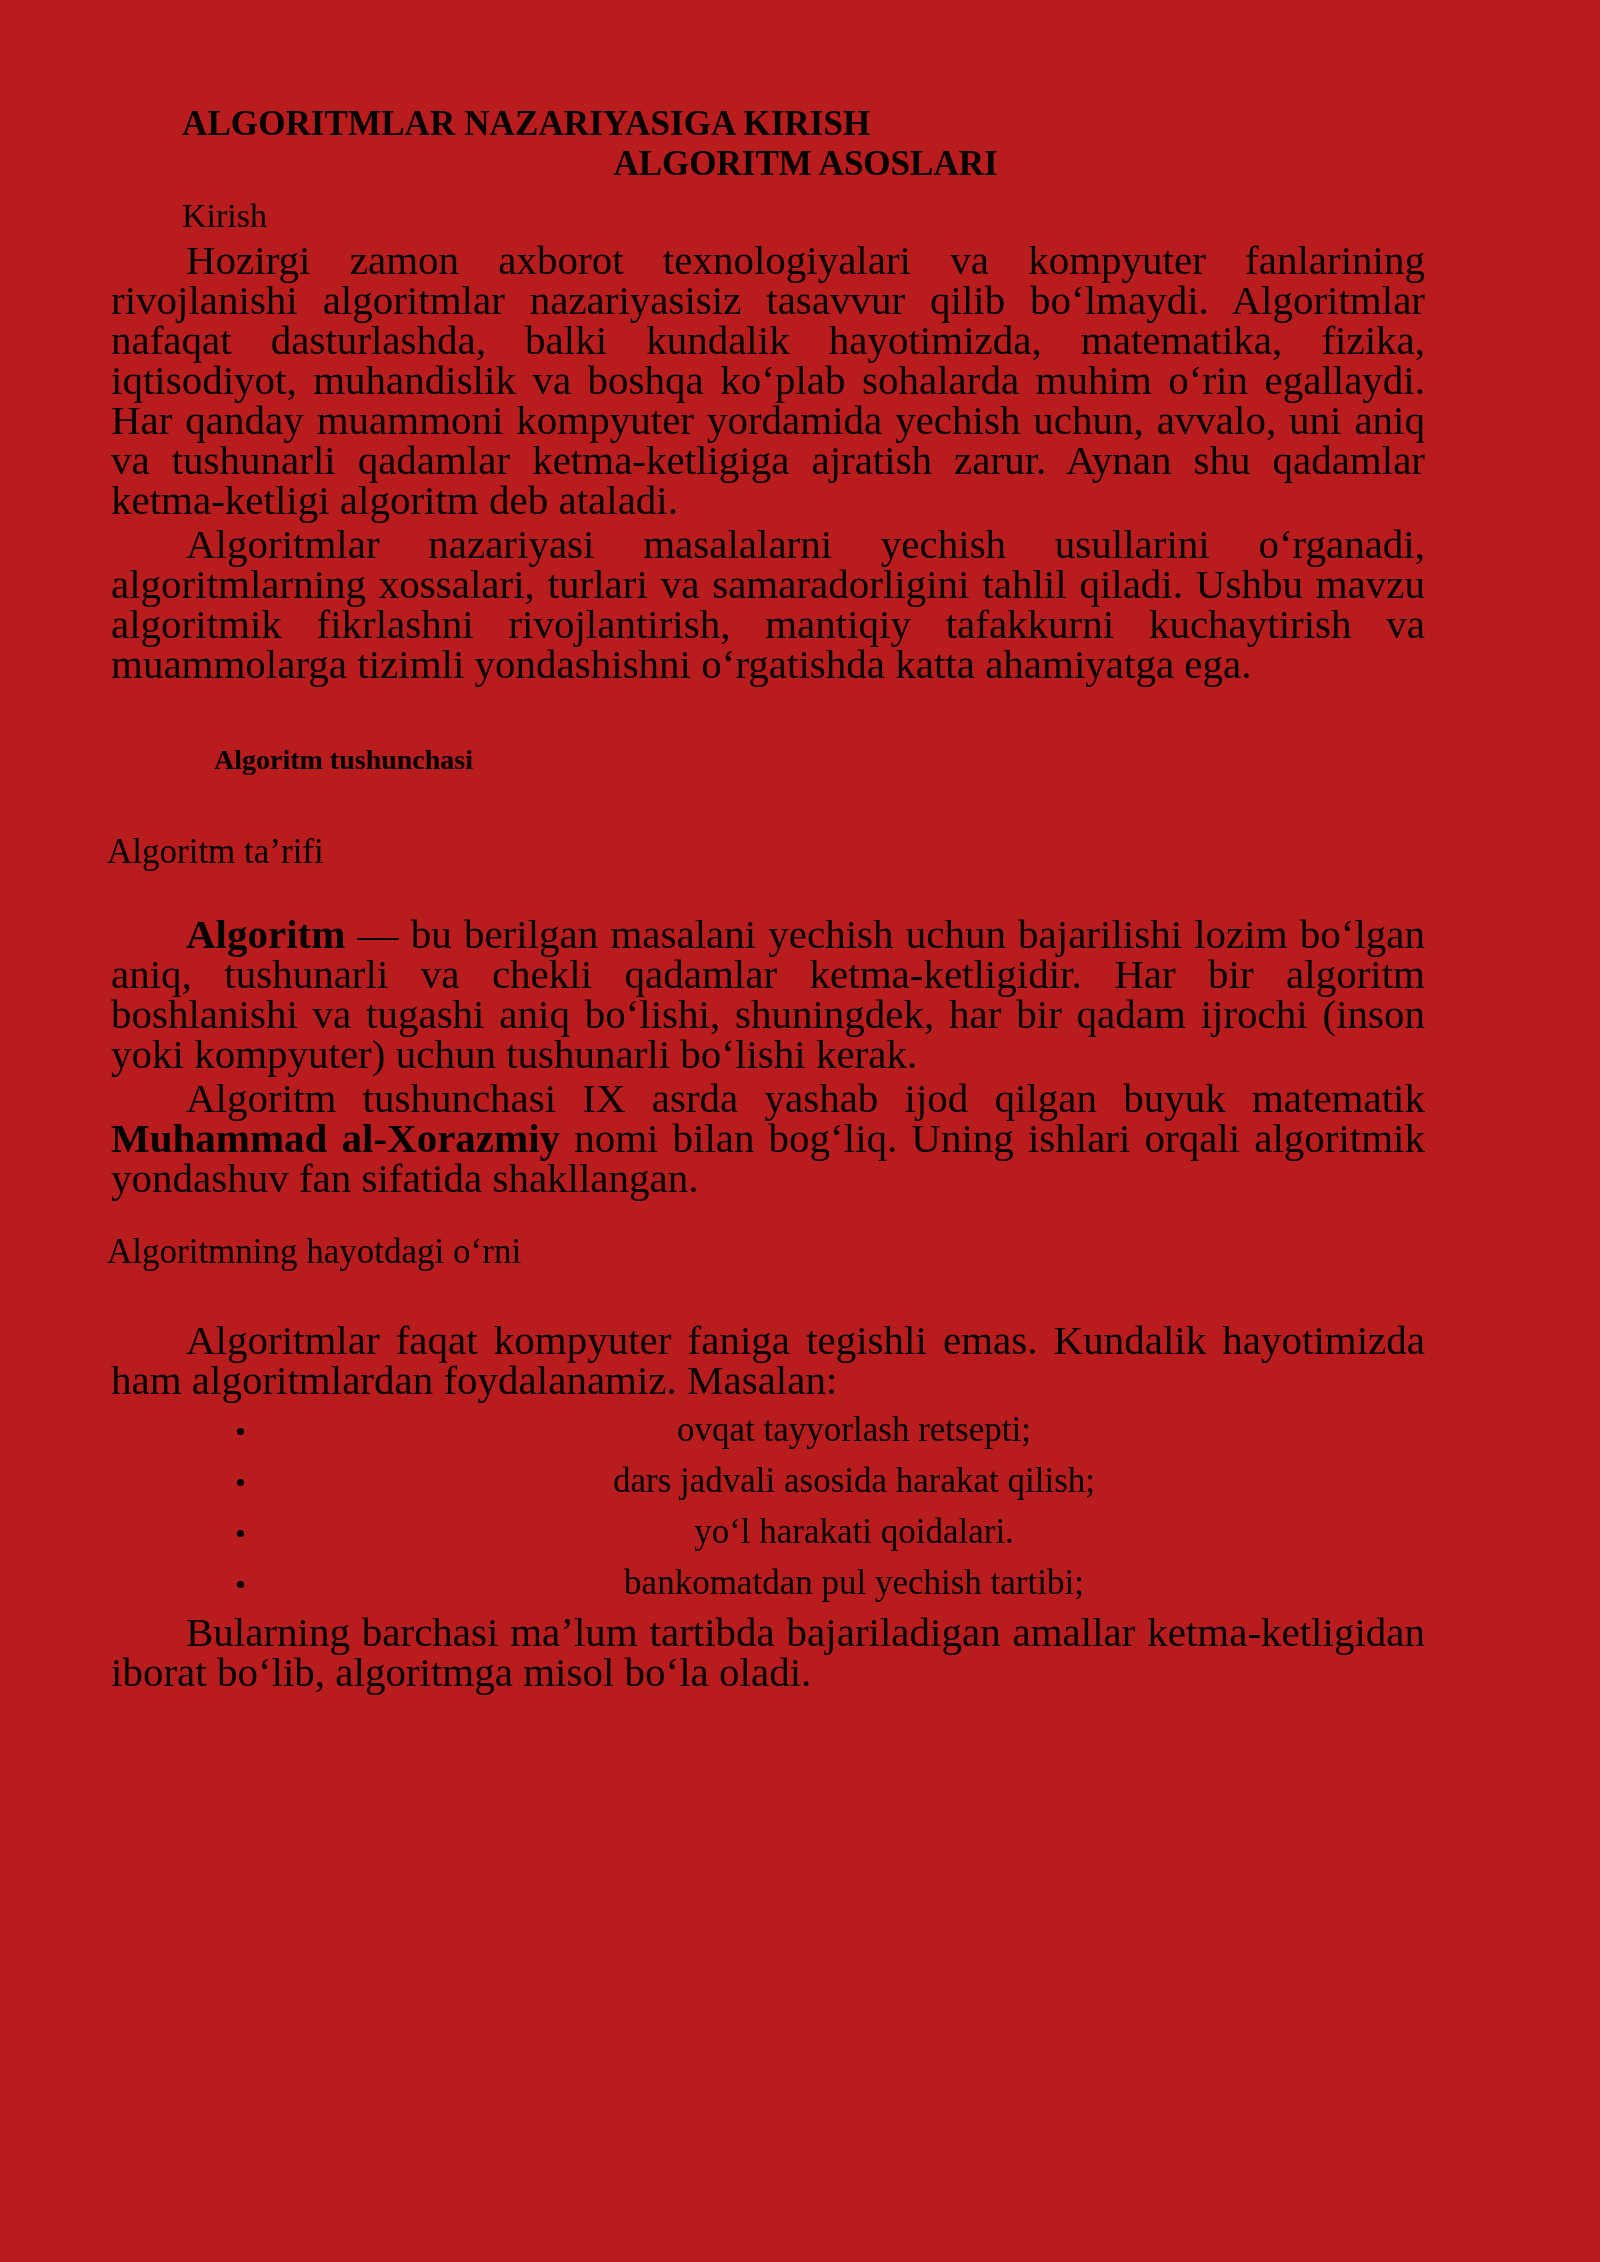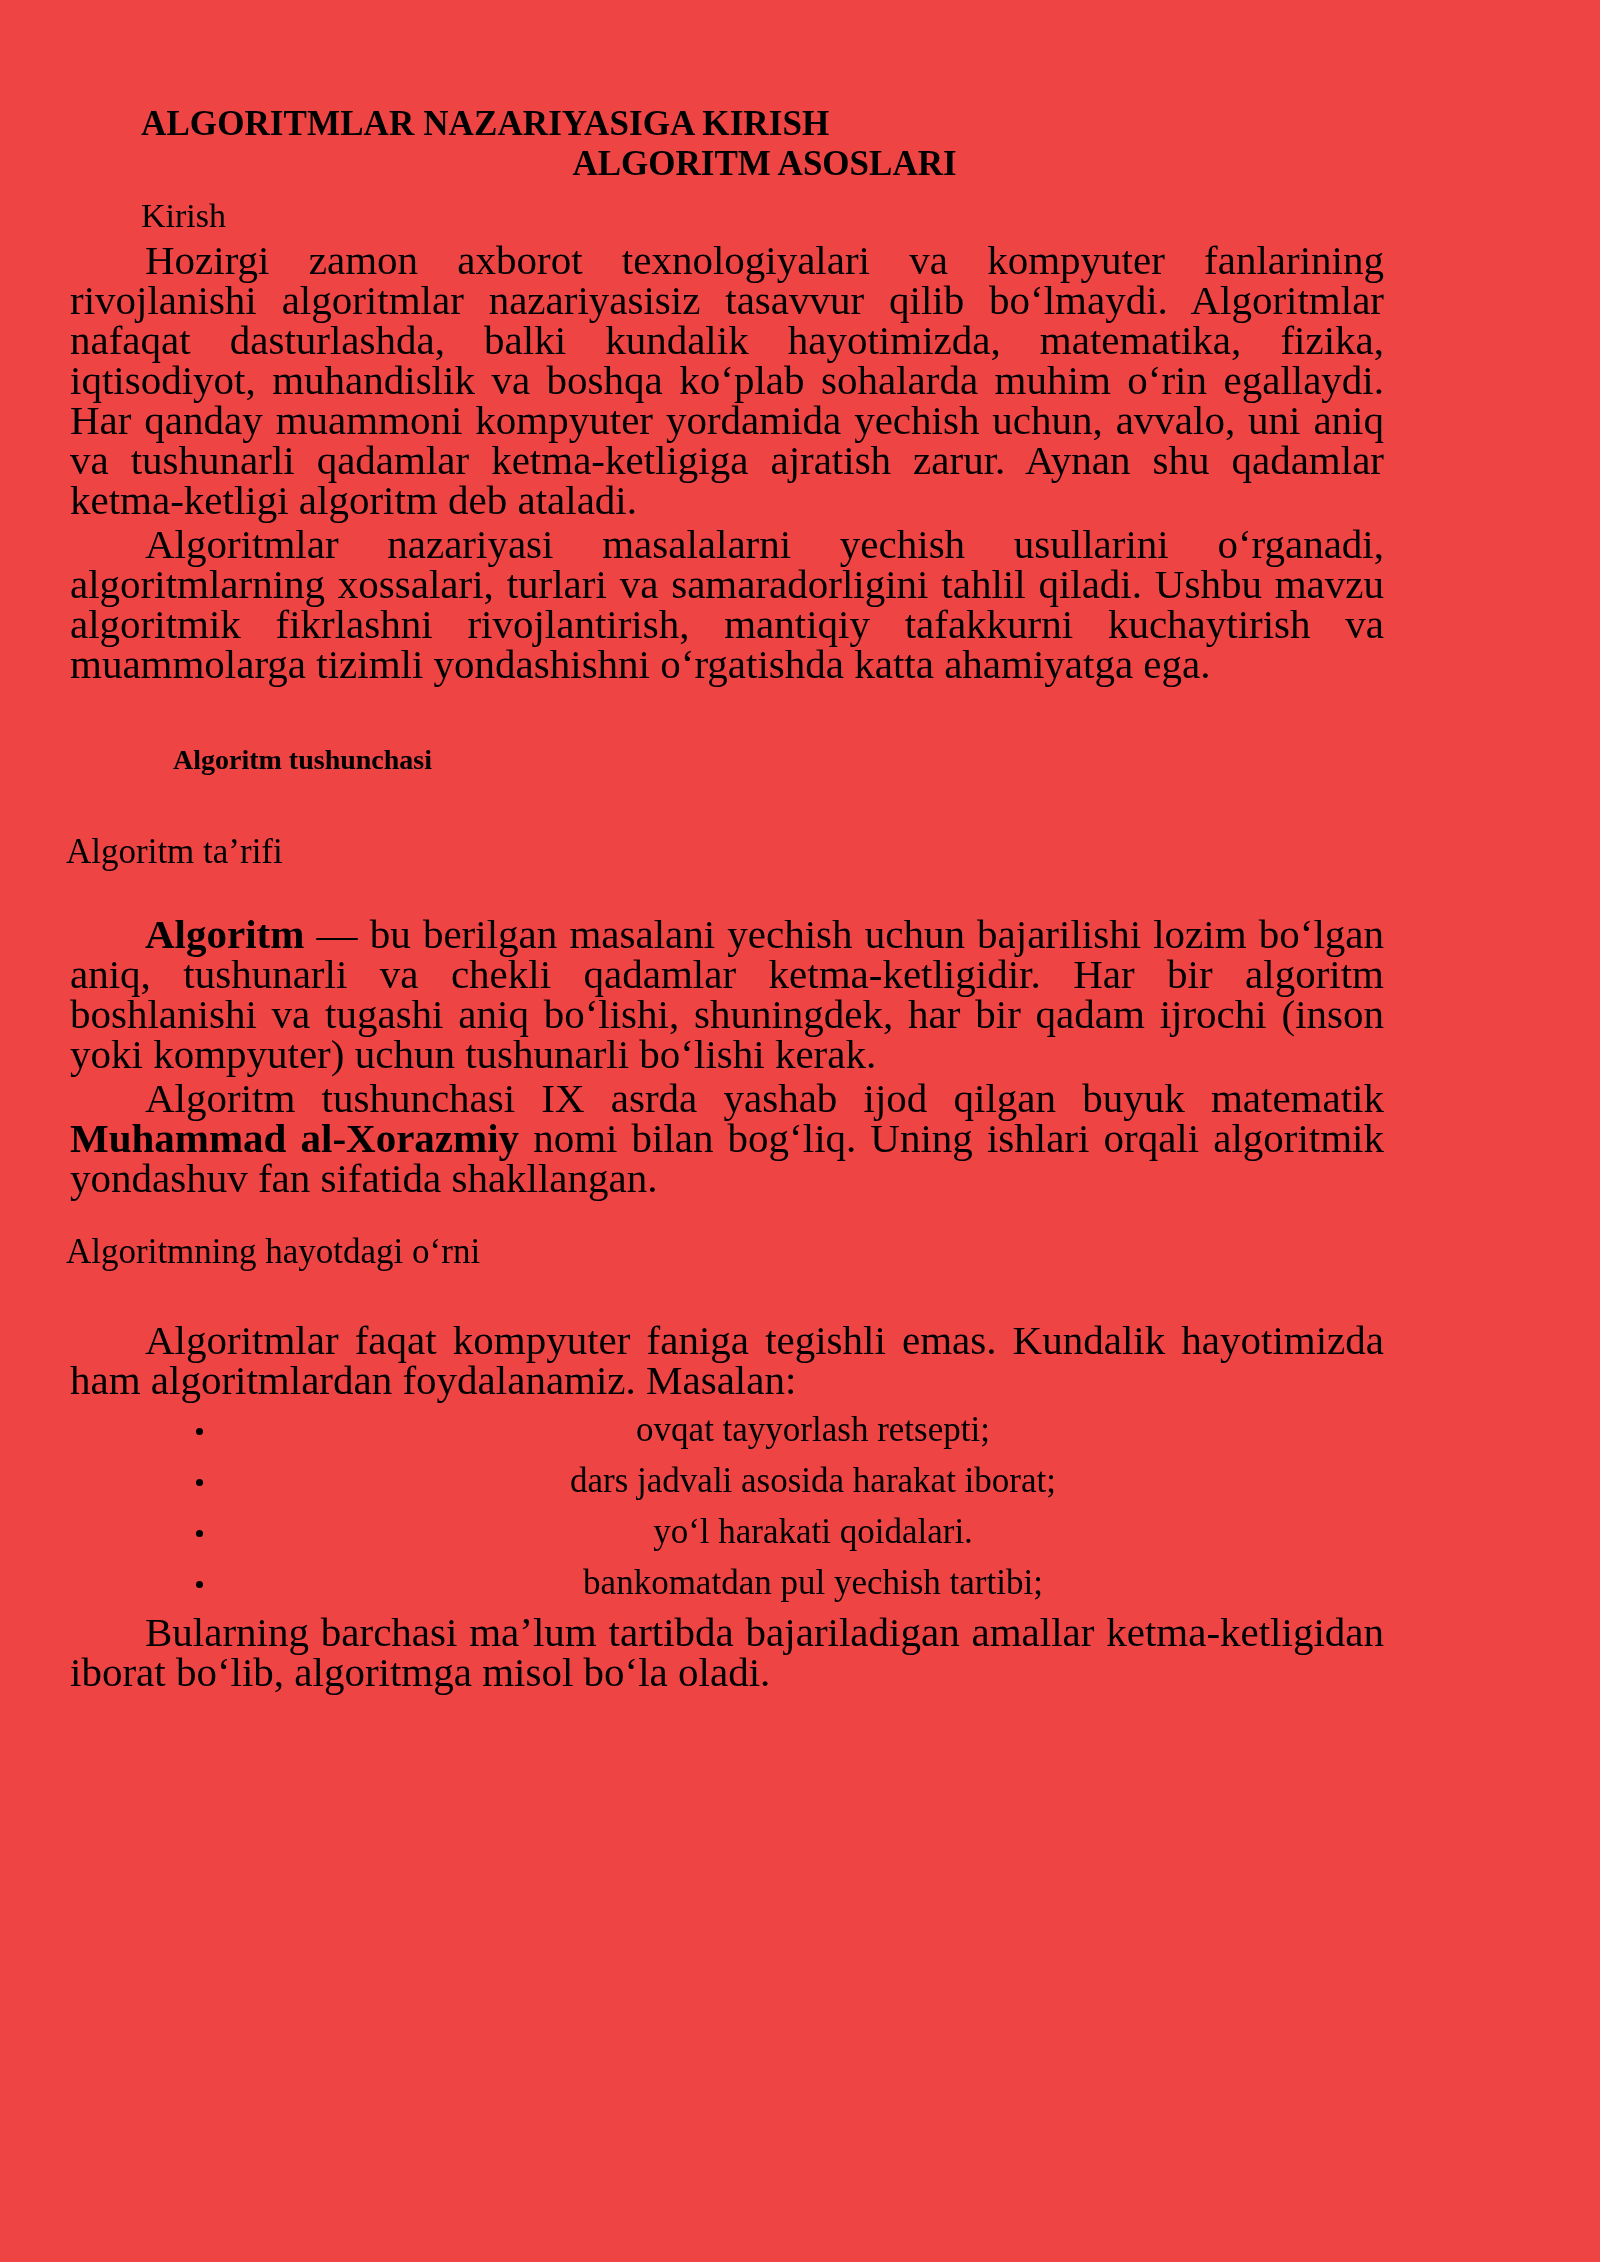--- a/index.html
+++ b/index.html
@@ -11,23 +11,23 @@
     width: 1600px;
     height: 2262px;
     font-family: "Liberation Serif", "DejaVu Serif", serif;
     color: #000000;
     -webkit-font-smoothing: antialiased;
   }
   .page {
     position: relative;
     width: 1600px;
     height: 2262px;
-    background: #ef4444;
+    background: #b91c1c;
     box-sizing: border-box;
-    padding: 104px 125px 0 66px;
+    padding: 104px 125px 0 107px;
   }
   .content {
     width: 1322px;
   }
 
   
   .h-title {
     font-size: 35px;
     font-weight: bold;
     line-height: 40px;
@@ -136,21 +136,21 @@
     <div class="spacer-30"></div>
 
     <h3 class="h-block">Algoritmning hayotdagi oʻrni</h3>
 
     <div class="spacer-44"></div>
 
     <p class="body">Algoritmlar faqat kompyuter faniga tegishli emas. Kundalik hayotimizda ham algoritmlardan foydalanamiz. Masalan:</p>
 
     <ul class="bullets">
       <li>ovqat tayyorlash retsepti;</li>
-      <li>dars jadvali asosida harakat iborat;</li>
+      <li>dars jadvali asosida harakat qilish;</li>
       <li>yoʻl harakati qoidalari.</li>
       <li>bankomatdan pul yechish tartibi;</li>
     </ul>
 
     <p class="body">Bularning barchasi maʼlum tartibda bajariladigan amallar ketma-ketligidan iborat boʻlib, algoritmga misol boʻla oladi.</p>
 
   </div>
 </div>
 
 </body></html>

